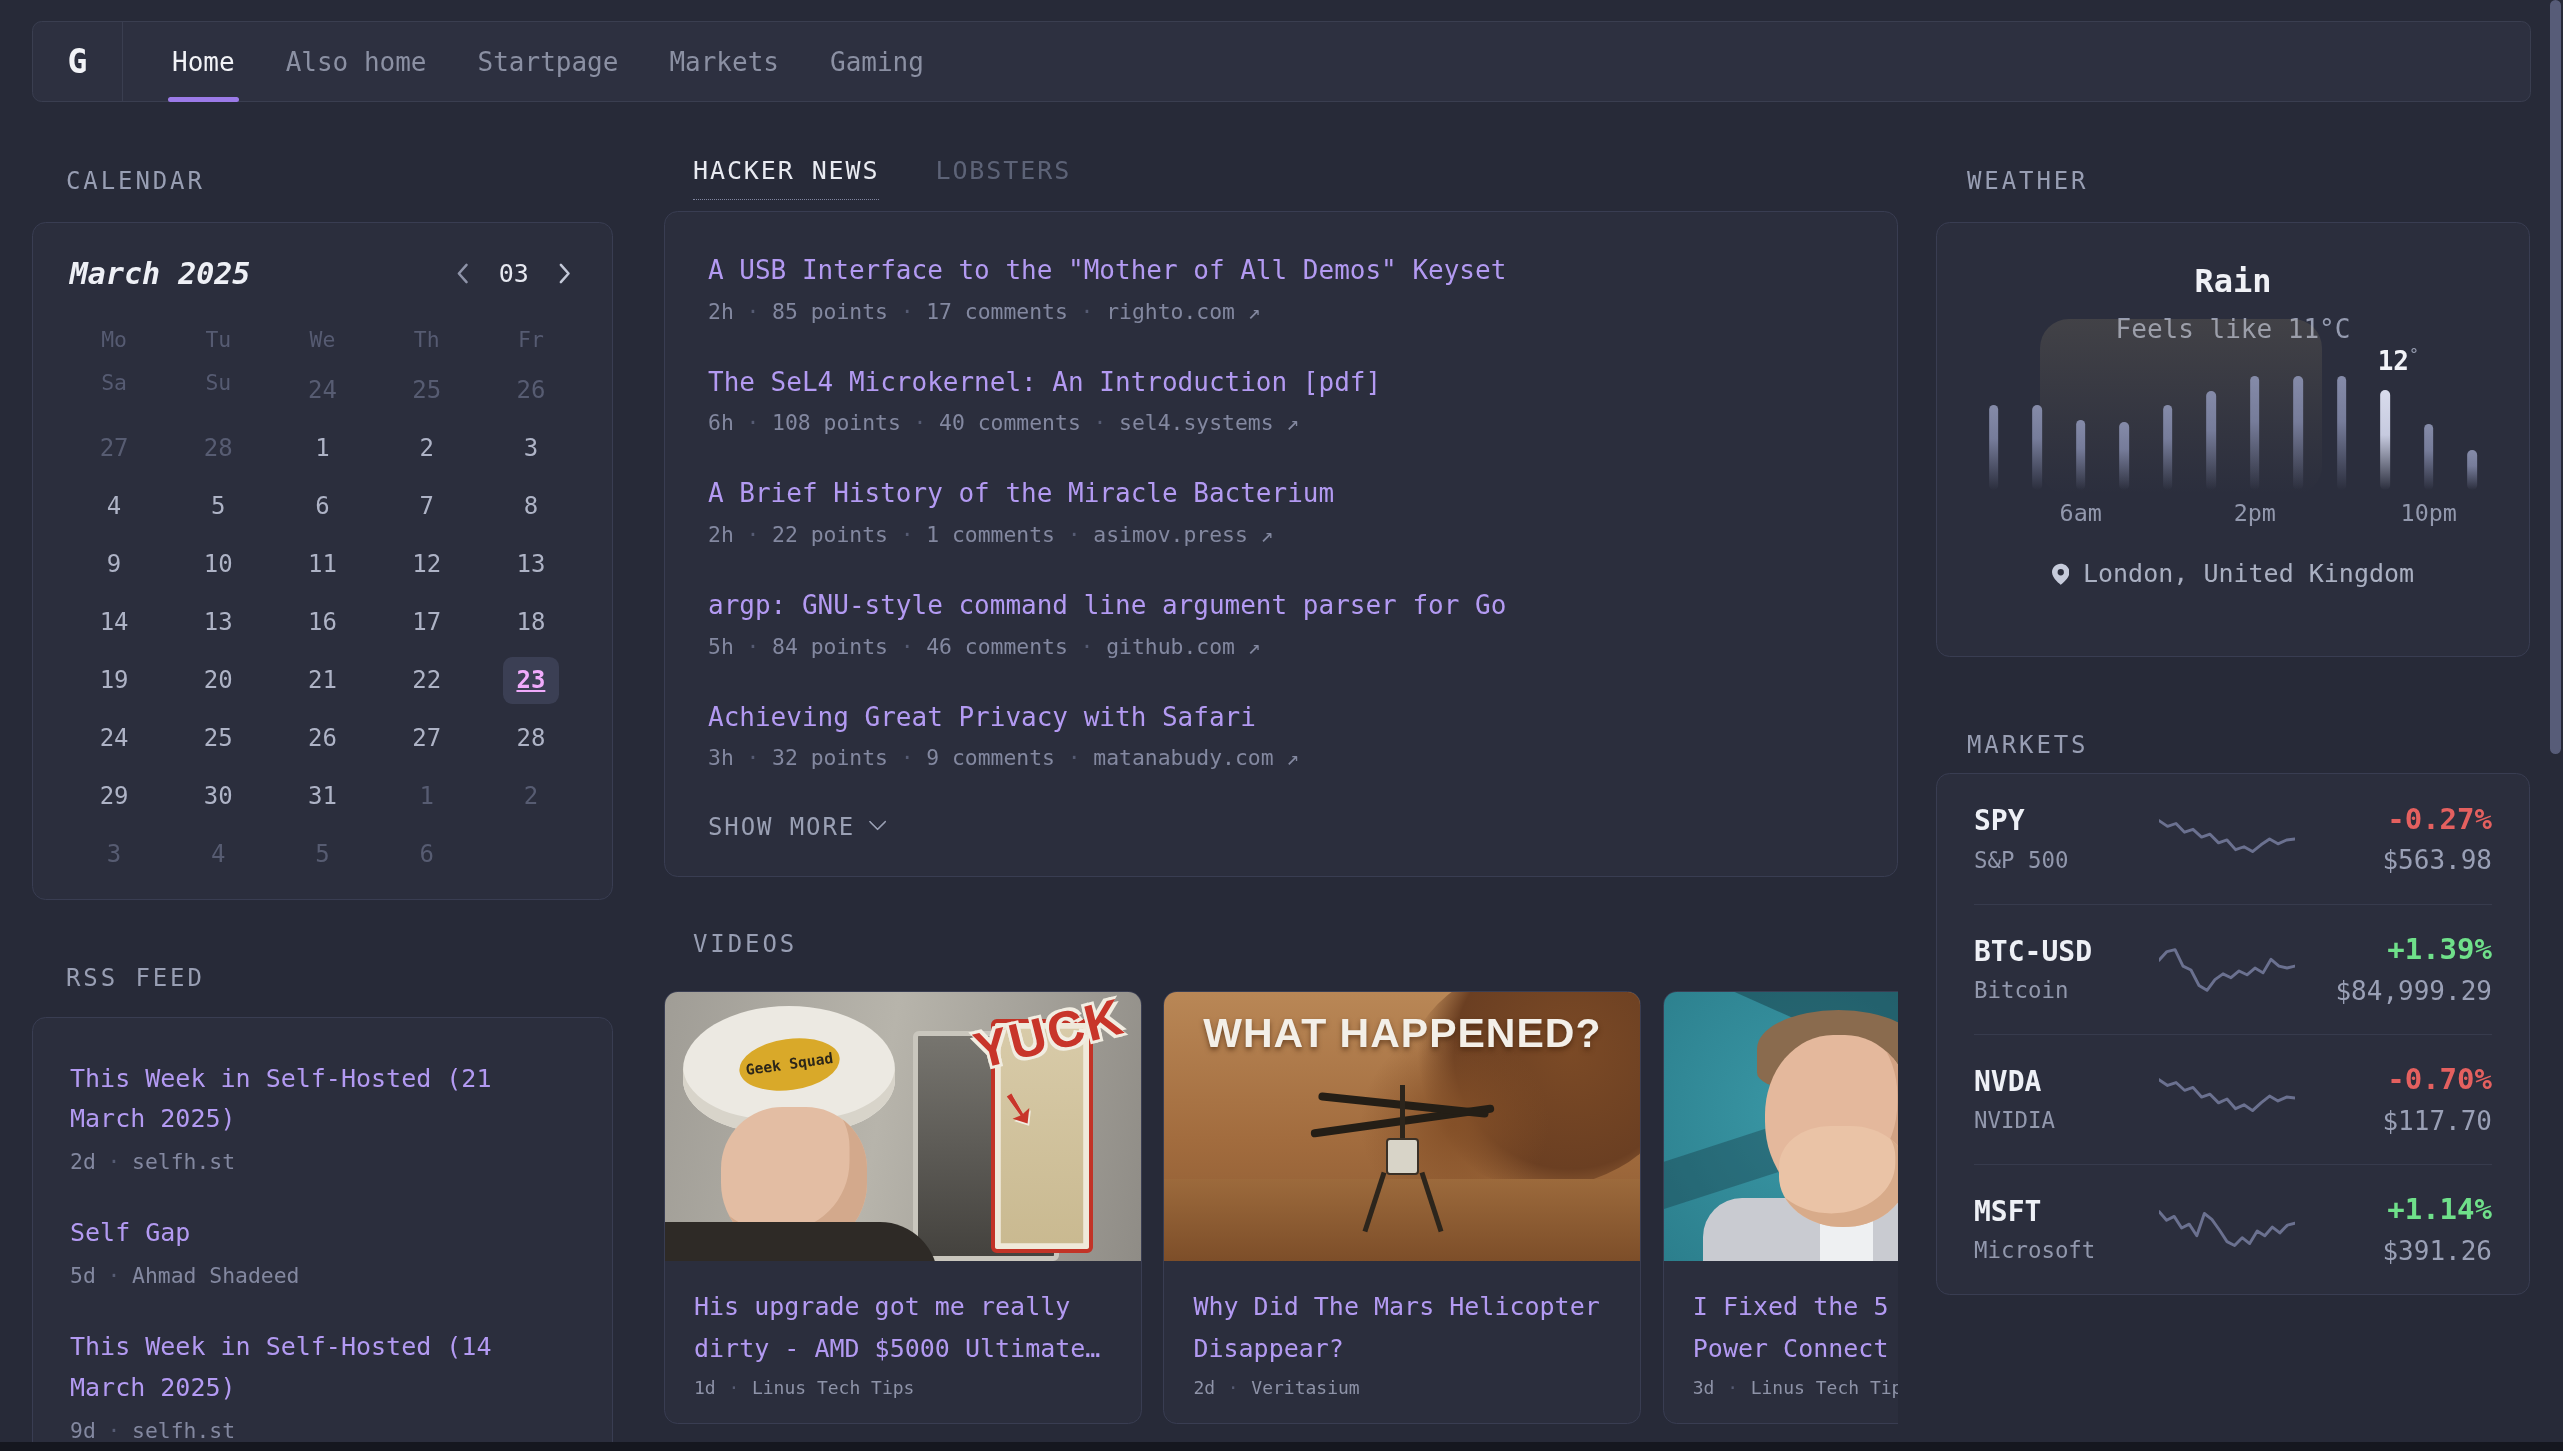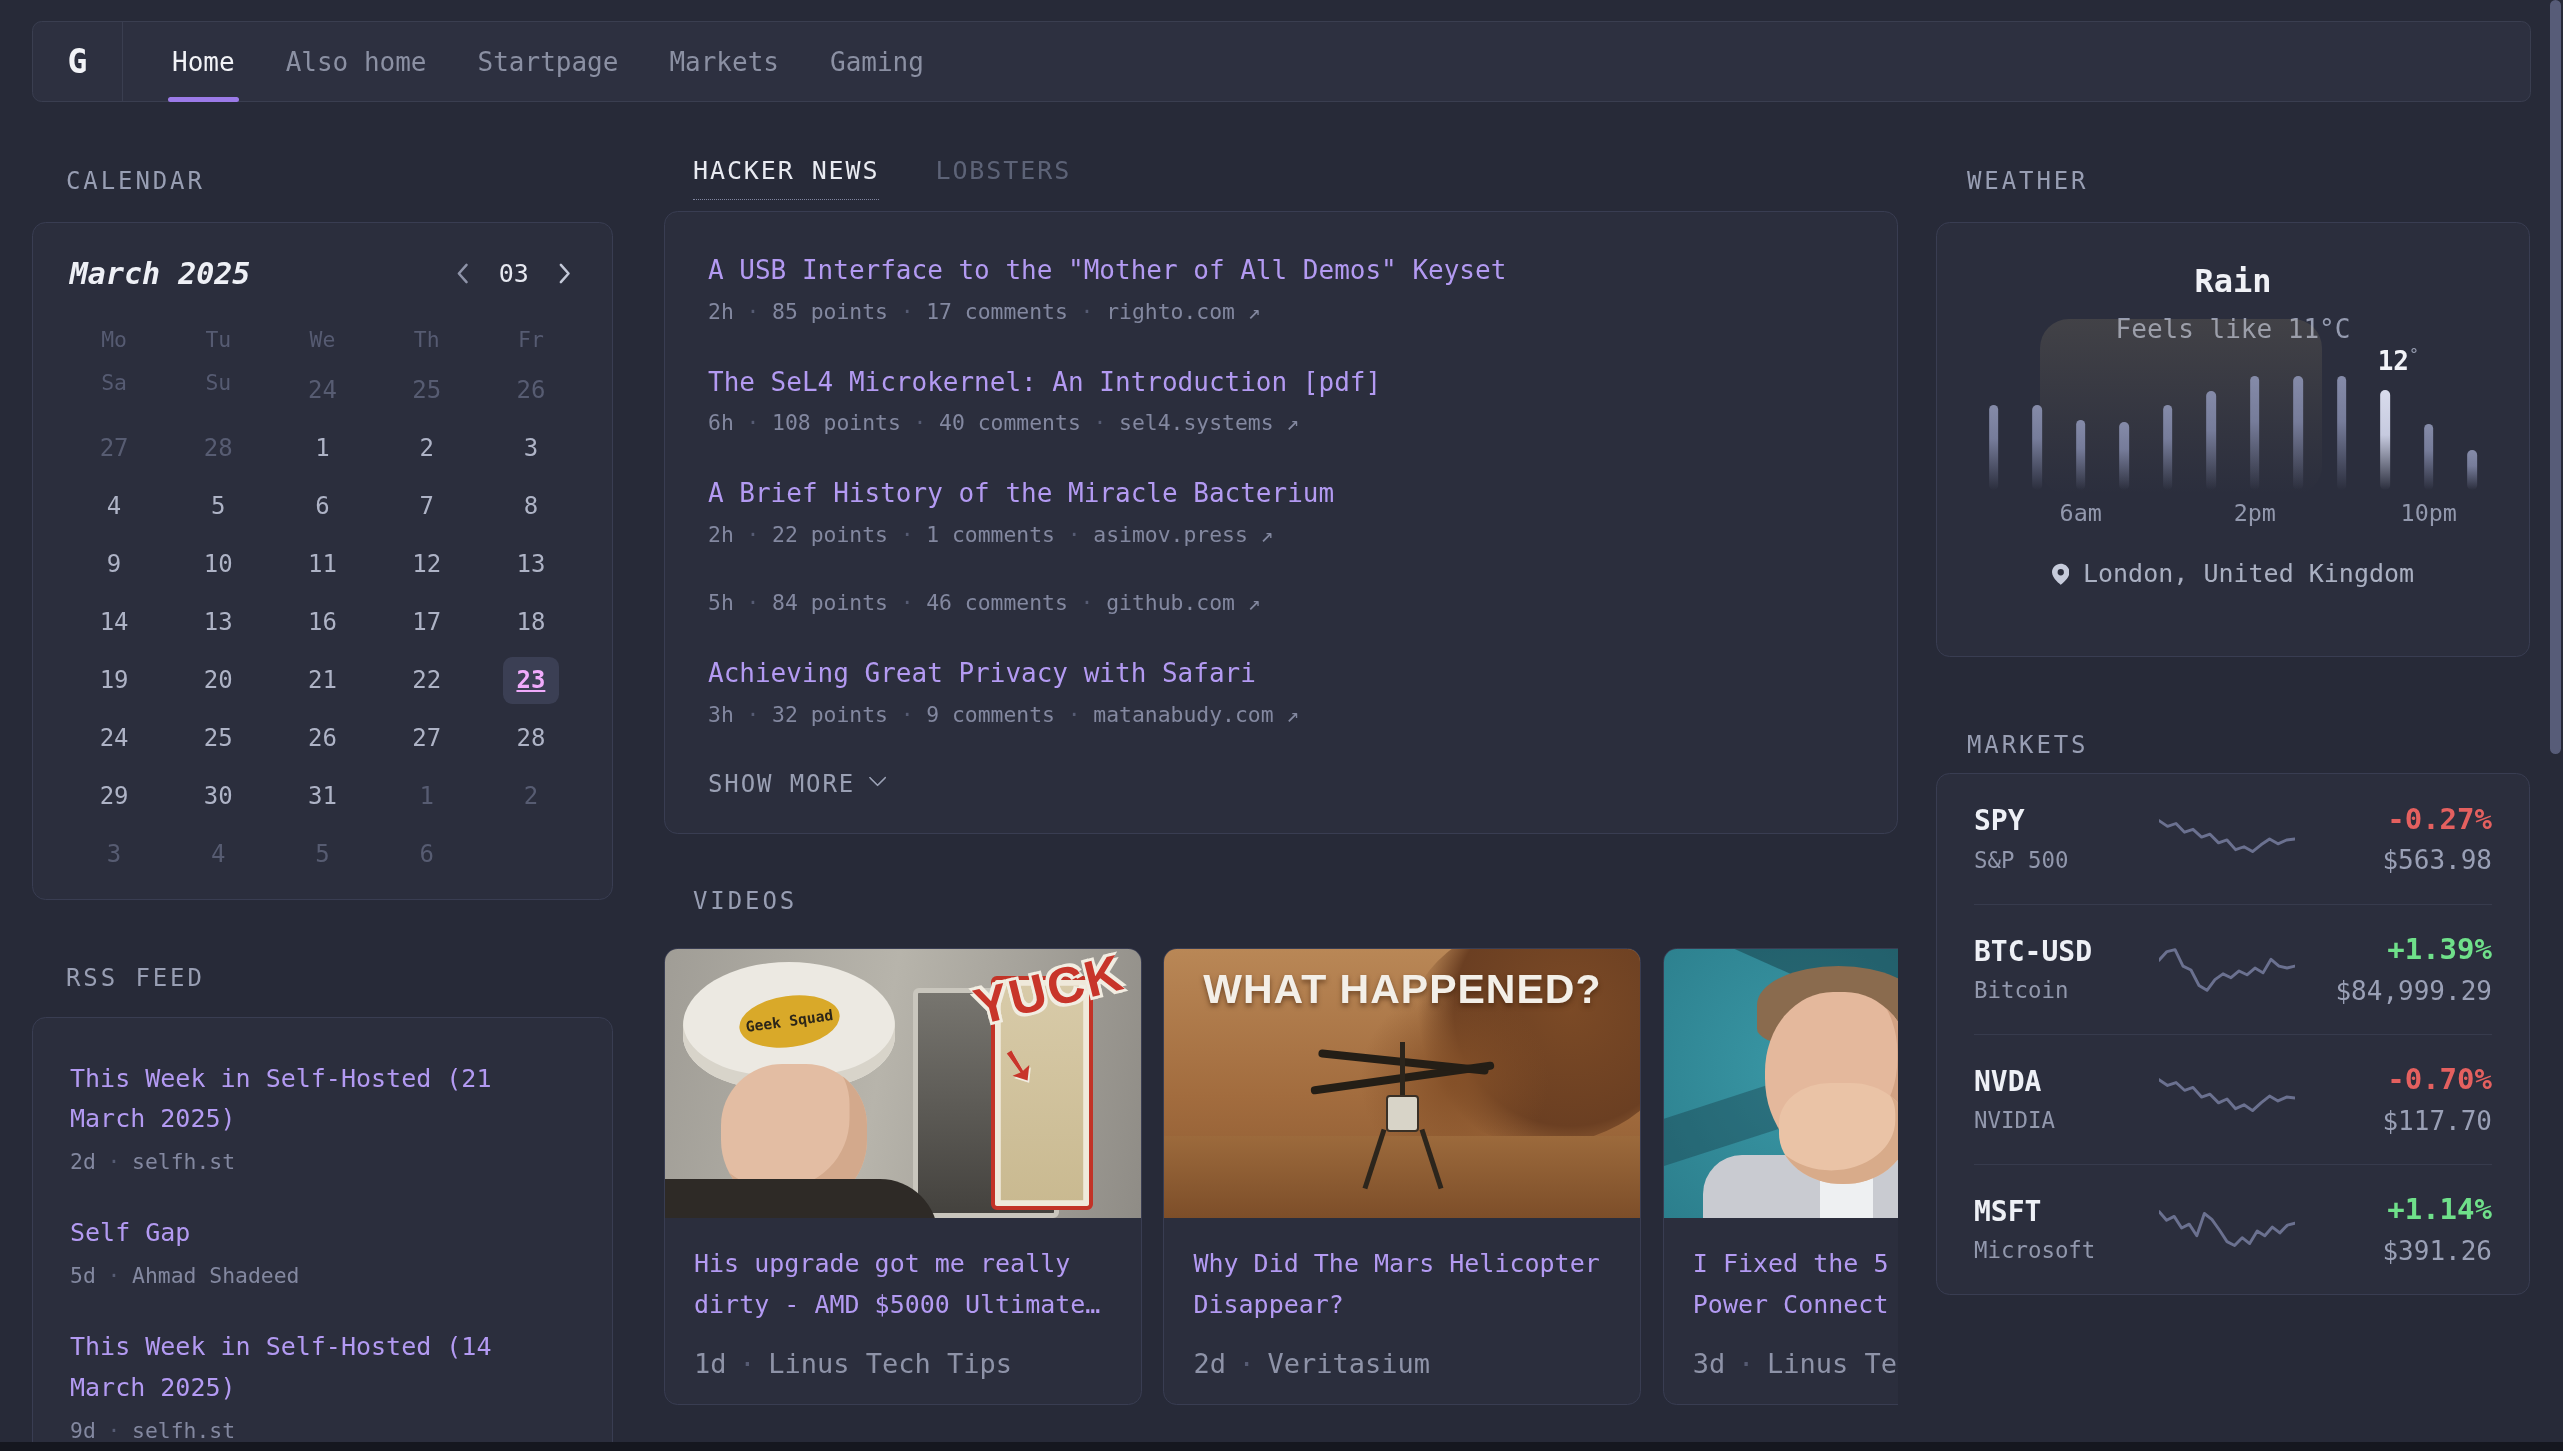--- a/index.html
+++ b/index.html
@@ -69,21 +69,21 @@
   .hn-meta { margin-top:13.6px; font-size:21.4px; color:#8388a0; display:flex; align-items:center; gap:12.7px; }
   .ext-arrow { color:#8388a0; font-size:21.4px; }
 
   
   .sec-videos { margin-top:53px; margin-left:29px; }
   .videos-row { margin-top:33px; display:flex; gap:21.4px; width:1234px; overflow:hidden; }
   .video-card { flex:0 0 478px; background:#2b2e3d; border:1px solid #393d52; border-radius:13.6px; overflow:hidden; cursor:pointer; }
   .thumb { position:relative; width:100%; height:269px; overflow:hidden; }
   .video-body { padding:25px 29px 25px 29px; }
   .video-title { font-size:25px; line-height:1.65; color:#b39af2; white-space:nowrap; }
-  .video-meta { margin-top:23px; font-size:27px; color:#8e93a8; display:flex; gap:12.7px; align-items:center; white-space:nowrap; }
+  .video-meta { margin-top:8px; font-size:18px; color:#8e93a8; display:flex; gap:12.7px; align-items:center; white-space:nowrap; }
 
   
   .t1 { background:linear-gradient(100deg,#a09d96 0%,#b7b4ab 45%,#8f8c86 100%); }
   .t1 .helmet { position:absolute; left:17.5px; top:13.6px; width:212px; height:127px; background:#ece9e2; border-radius:50% 50% 42% 42%; box-shadow:inset 0 -13.6px 0 #d8d4ca; }
   .t1 .badge { position:absolute; left:74px; top:47px; width:101px; height:51px; background:#d9a929; border-radius:50%; transform:rotate(-8deg); display:flex; align-items:center; justify-content:center; font-size:14.6px; font-weight:bold; color:#2c2619; text-align:center; line-height:1.0; }
   .t1 .face { position:absolute; left:56px; top:115px; width:146px; height:146px; background:#e3bda3; border-radius:42% 42% 48% 48%; box-shadow:inset -17.5px -21.4px 0 #d3a98c; }
   .t1 .body { position:absolute; left:-19.5px; top:230px; width:292px; height:58px; background:#2e2a26; border-radius:19.5px 58px 0 0; }
   .t1 .pc { position:absolute; left:248px; top:39px; width:146px; height:230px; background:linear-gradient(180deg,#77756f,#44423e); border:5.8px solid #c9c6bd; border-radius:5.8px; }
   .t1 .filter { position:absolute; left:326px; top:27px; width:102px; height:234px; background:linear-gradient(180deg,#d8cba9,#c9b990); border:4.9px solid #c23327; border-radius:5.8px; box-shadow:inset 0 0 0 5.8px #efe9da; }
   .t1 .yuck { position:absolute; right:15.6px; top:11.7px; transform:rotate(-14deg); font-size:51px; font-weight:bold; color:#c8352a; letter-spacing:1.9px; text-shadow:2.9px 2.9px 0 #f1ede2,-2.9px 2.9px 0 #f1ede2,2.9px -2.9px 0 #f1ede2,-2.9px -2.9px 0 #f1ede2; font-family:"Liberation Sans",sans-serif; }
@@ -401,20 +401,21 @@
           <span class="dot-sep">·</span>
           <span>22 points</span>
           <span class="dot-sep">·</span>
           <span>1 comments</span>
           <span class="dot-sep">·</span>
           <span>asimov.press</span>
           <span class="ext-arrow">↗</span>
         </div>
       </div>
       <div class="hn-item">
+        <a class="hn-title">argp: GNU-style command line argument parser for Go</a>
         <div class="hn-meta">
           <span>5h</span>
           <span class="dot-sep">·</span>
           <span>84 points</span>
           <span class="dot-sep">·</span>
           <span>46 comments</span>
           <span class="dot-sep">·</span>
           <span>github.com</span>
           <span class="ext-arrow">↗</span>
         </div>

